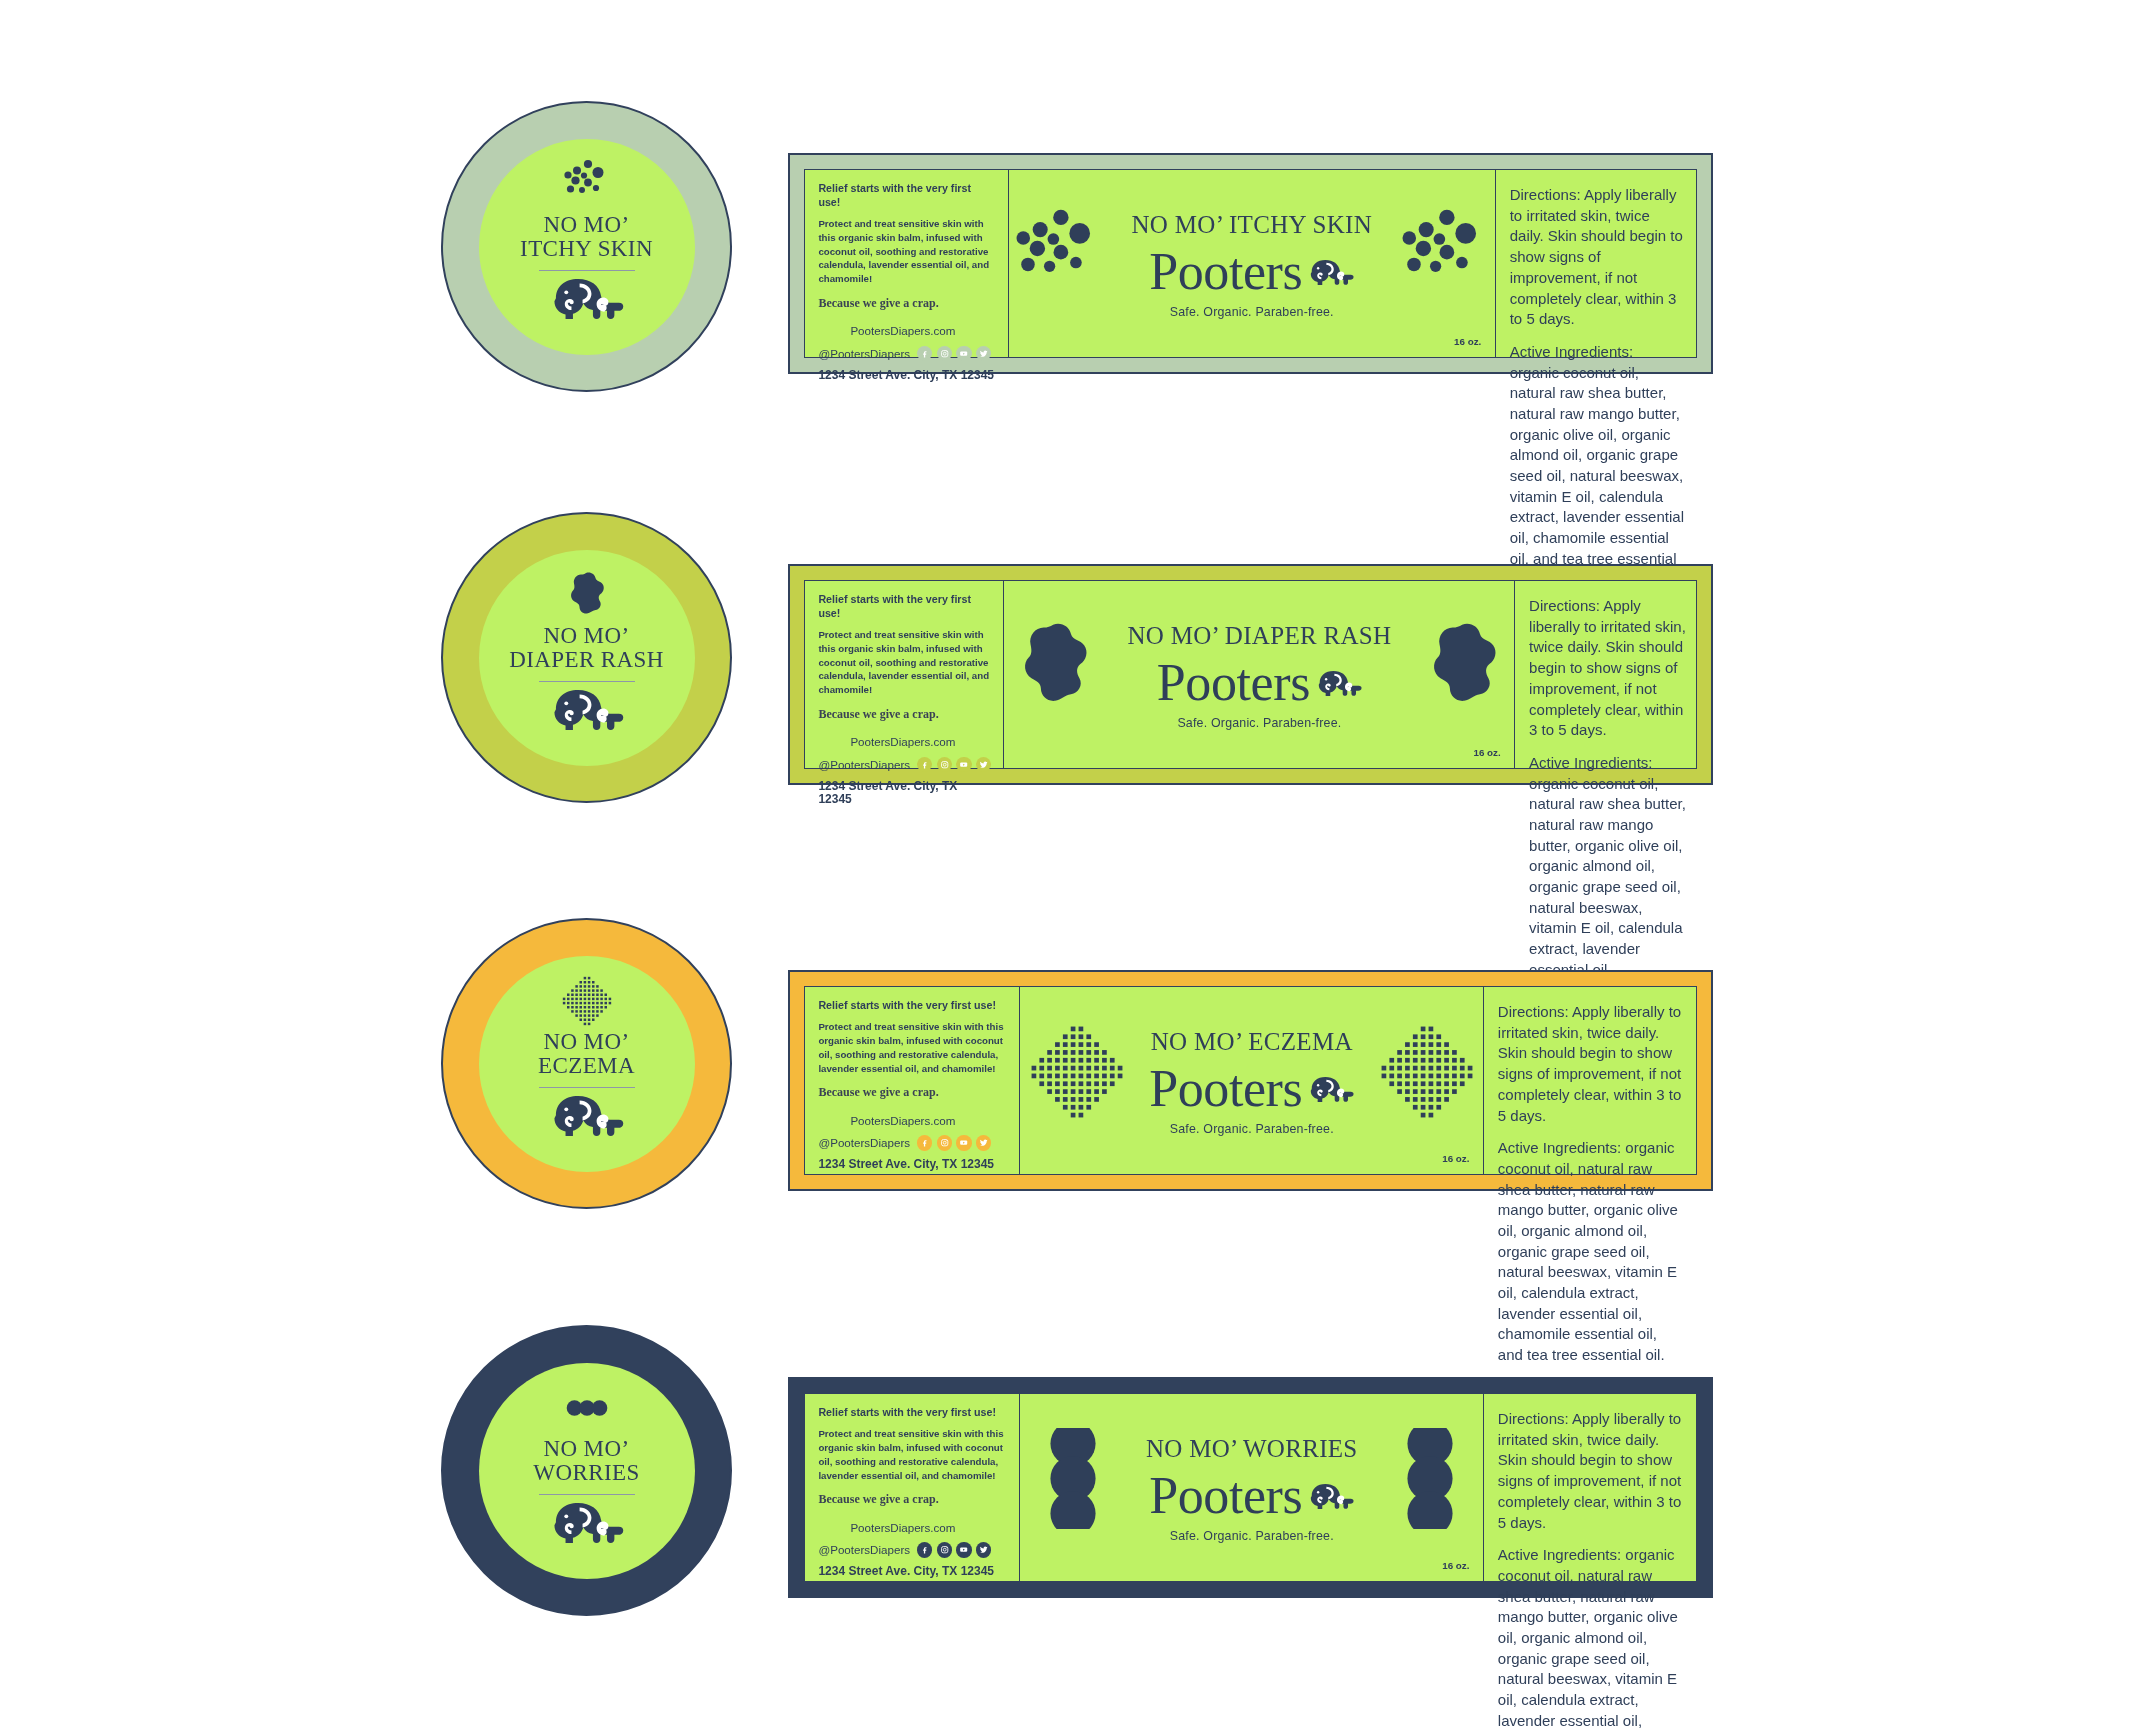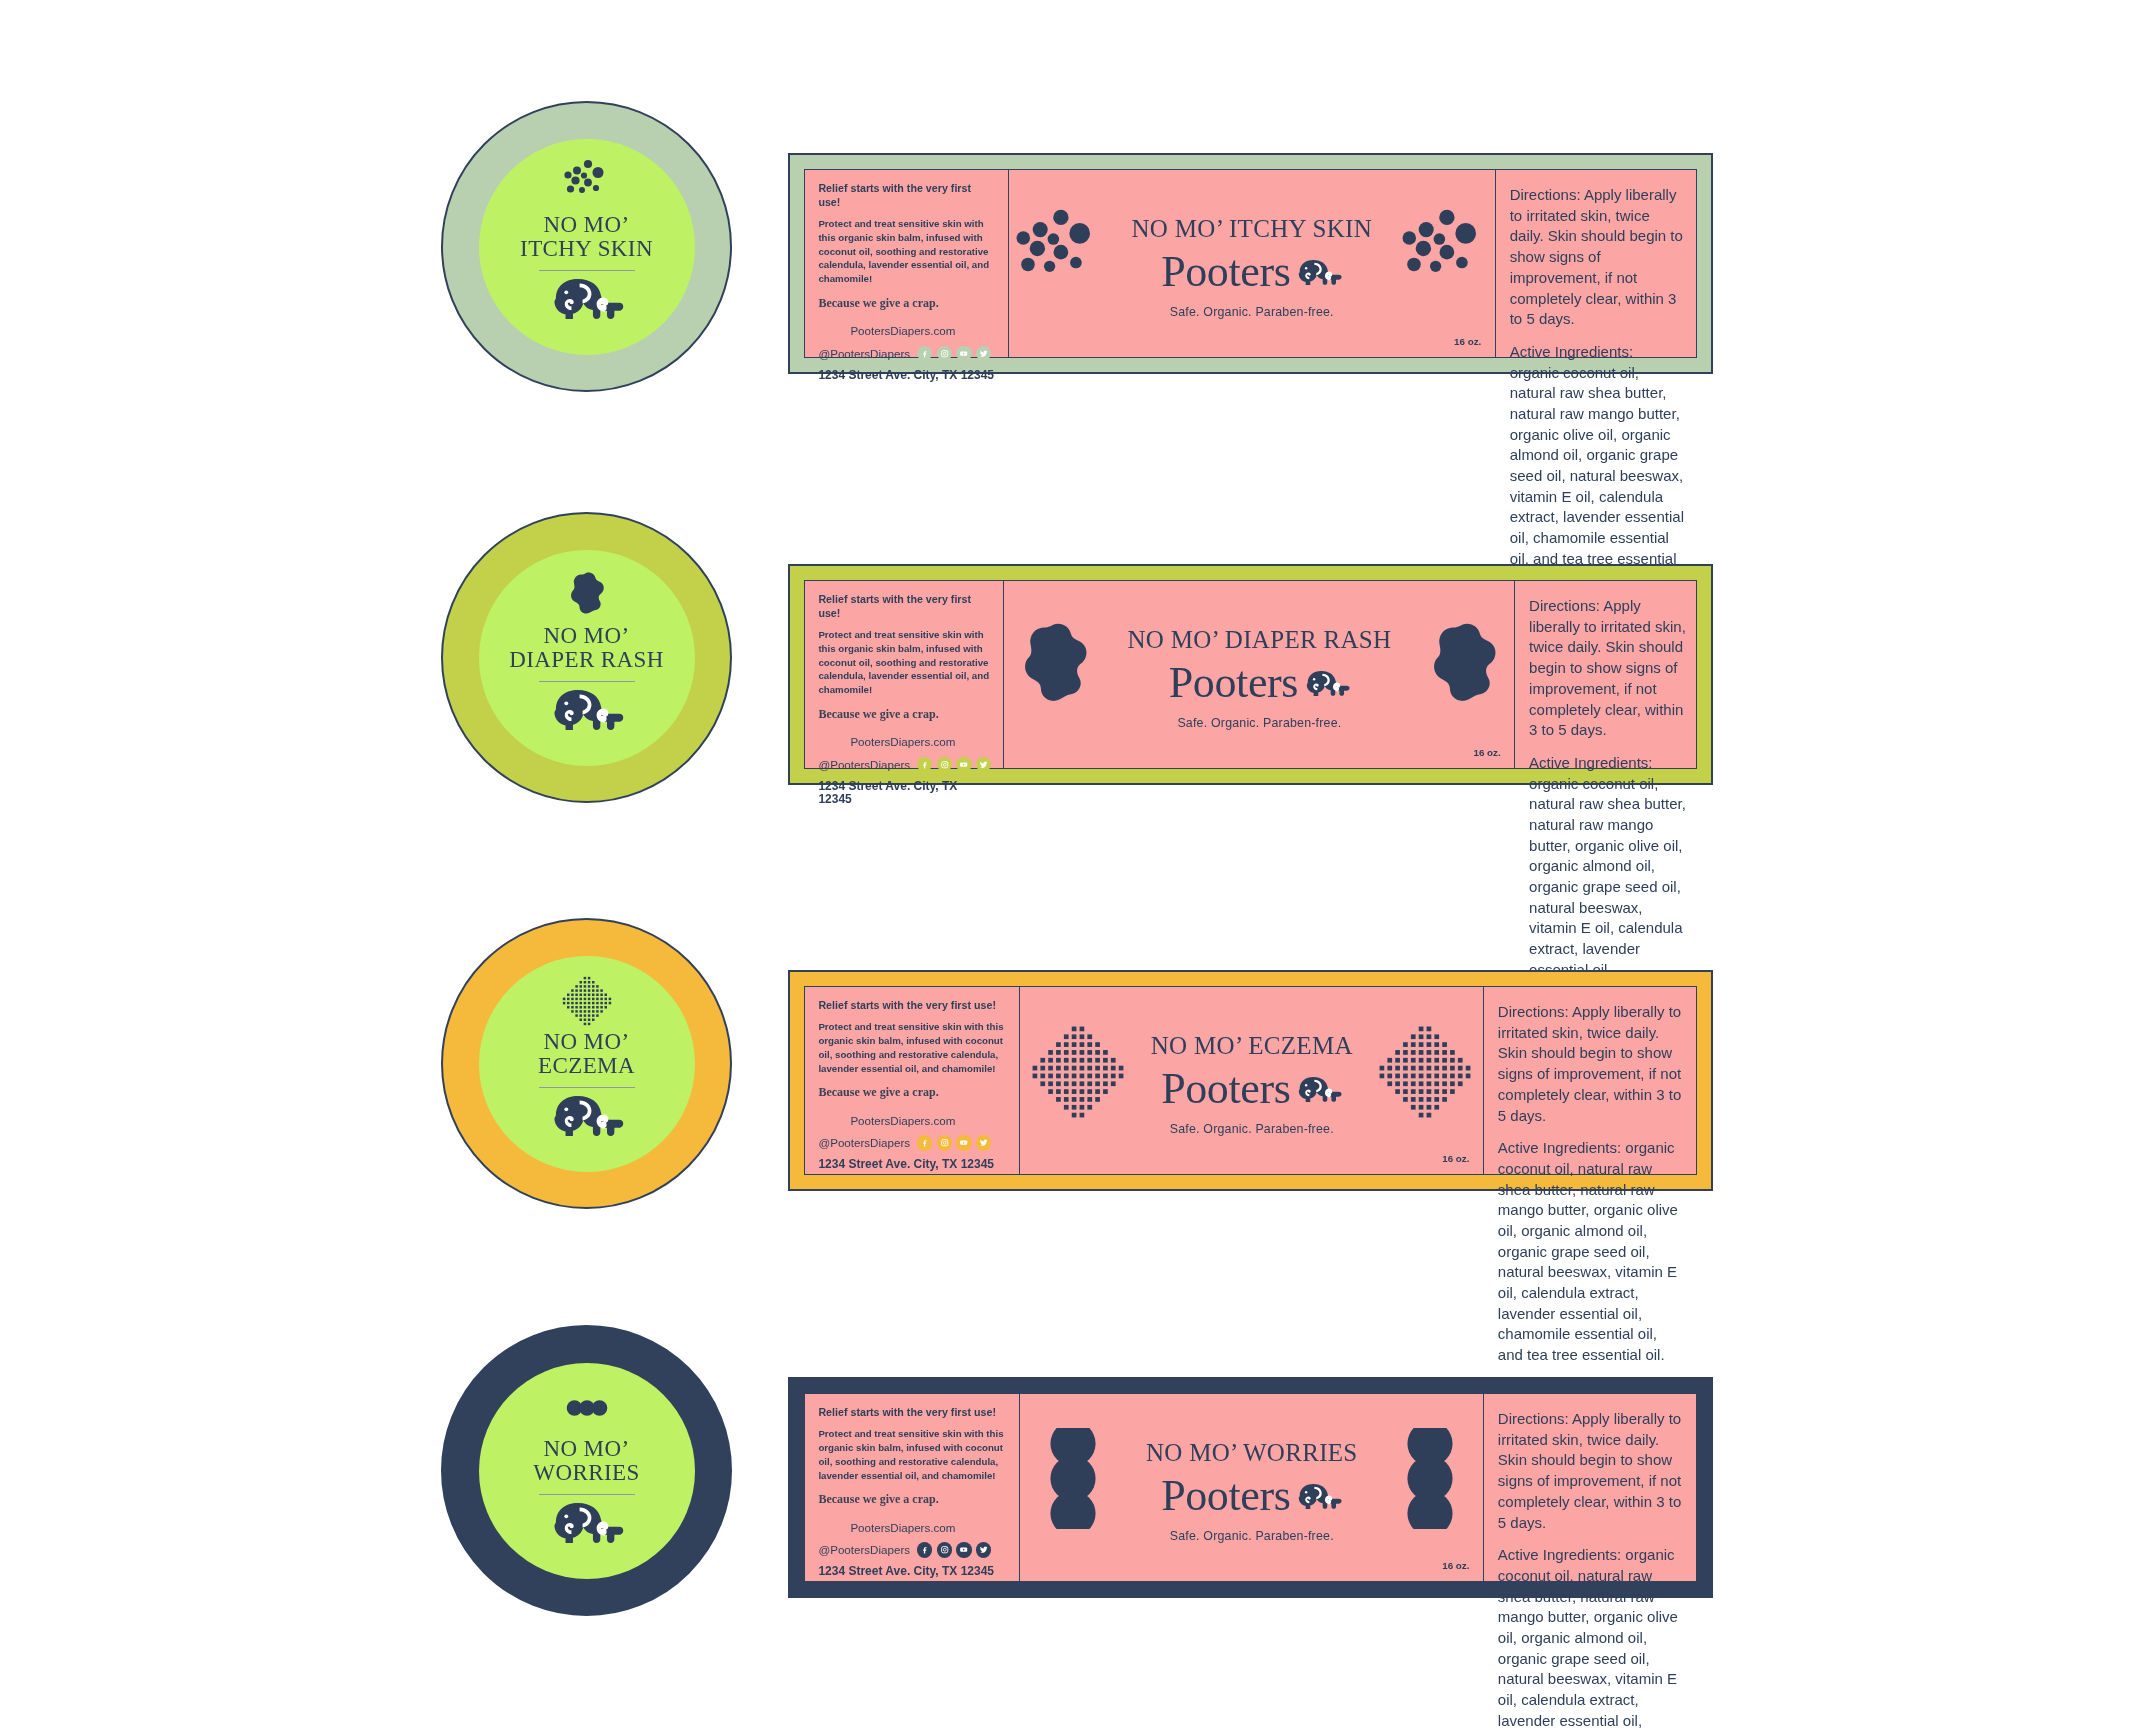--- a/index.html
+++ b/index.html
@@ -19,21 +19,21 @@
   .lid-orn{height:53px;display:flex;align-items:center;justify-content:center;}
   .lid-title{font-family:"Liberation Serif",serif;color:#2f3f59;
        font-size:23px;line-height:1.06;letter-spacing:0.4px;text-align:center;
        font-weight:400;white-space:pre-line;margin-top:1.7px;}
   .lid-rule{width:96px;height:1.3px;background:#8e98a8;margin:8.6px 0 5.1px;}
   .lid-ele{width:74px;height:43px;}
 
   
   .label{position:absolute;left:788px;top:67px;width:925px;height:221px;
          box-sizing:border-box;border:2.6px solid #31415c;padding:13.7px;}
-  .label-inner{width:100%;height:100%;box-sizing:border-box;background:#fca5a5;
+  .label-inner{width:100%;height:100%;box-sizing:border-box;background:#bef264;
          border:1.7px solid #31415c;display:flex;}
   .col-left{width:24.2%;box-sizing:border-box;padding:12px 12px 6.8px 13.7px;
          border-right:1.3px solid #31415c;display:flex;flex-direction:column;}
   .col-mid{flex:1;box-sizing:border-box;position:relative;
          border-right:1.3px solid #31415c;display:flex;
          flex-direction:column;align-items:center;justify-content:center;}
   .col-right{width:23.8%;box-sizing:border-box;padding:15.4px 10.3px 6.8px 13.7px;}
 
   .ln-head{color:#2f3f59;font-size:10.7px;font-weight:700;line-height:1.3;margin-bottom:7.7px;}
   .ln-body{color:#2f3f59;font-size:9.7px;font-weight:700;line-height:1.42;margin-bottom:11px;}
@@ -47,21 +47,21 @@
        align-items:center;justify-content:center;}
   .soc svg{width:9.4px;height:9.4px;}
   .ln-addr{color:#2f3f59;font-size:12px;font-weight:700;line-height:1.1;}
 
   .mid-row{display:flex;align-items:center;justify-content:center;
        width:100%;gap:22px;margin-top:-3.4px;}
   .mid-text{display:flex;flex-direction:column;align-items:center;}
   .mid-title{font-family:"Liberation Serif",serif;color:#2f3f59;font-size:25px;
        letter-spacing:0.3px;line-height:1;white-space:nowrap;margin-bottom:8.6px;}
   .mid-brand{display:flex;align-items:center;gap:6px;}
-  .brand-word{font-family:"Liberation Serif",serif;color:#2f3f59;font-size:44px;
+  .brand-word{font-family:"Liberation Serif",serif;color:#2f3f59;font-size:52px;
        line-height:1;letter-spacing:-0.4px;text-align:center;}
   .brand-ele{width:46px;height:27px;}
   .mid-tag{color:#2f3f59;font-size:12.4px;letter-spacing:0.2px;}
   .mid-oz{position:absolute;right:13.7px;bottom:10.3px;color:#2f3f59;
        font-size:9.8px;font-weight:700;}
   .orn-side{width:101px;height:101px;display:flex;align-items:center;justify-content:center;}
 
   .rn-head{color:#2f3f59;font-size:15px;font-weight:400;line-height:1.38;}
   .rn-gap{height:12px;}
 </style>

